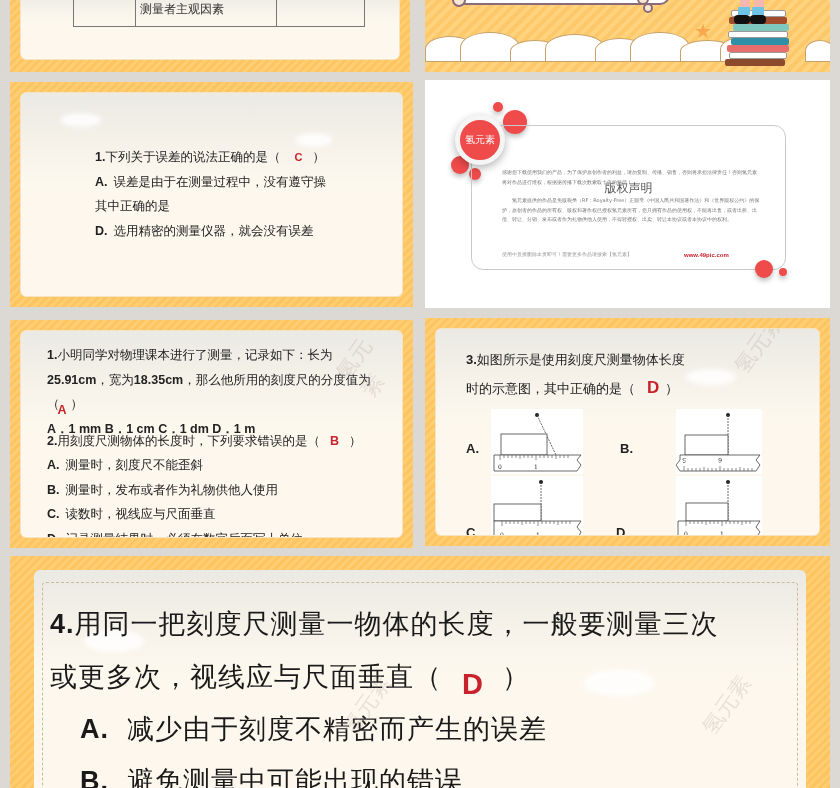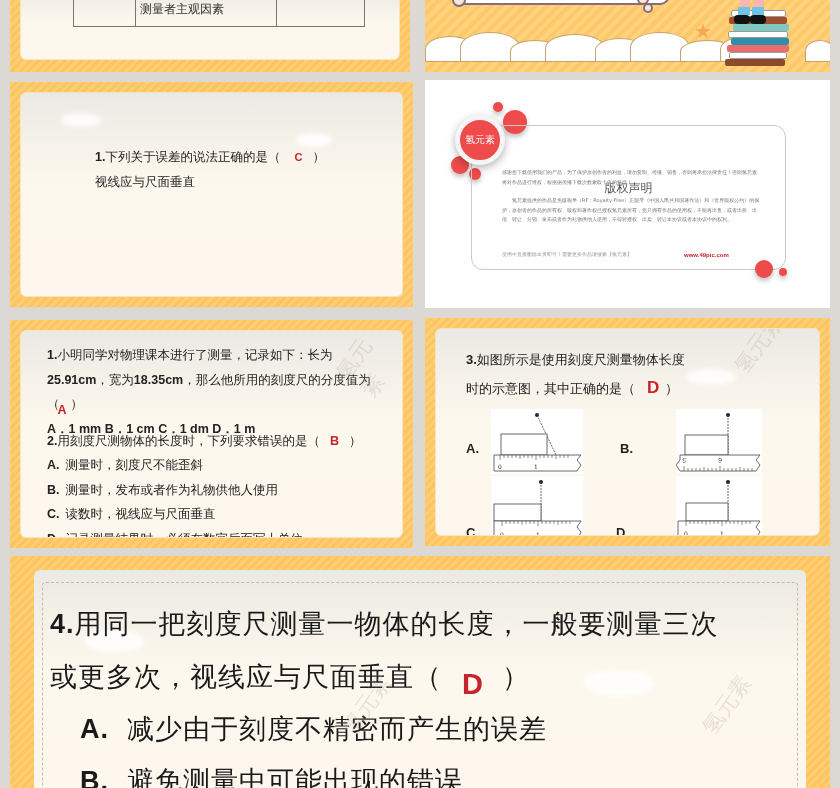--- a/index.html
+++ b/index.html
@@ -130,21 +130,23 @@
 
   <div class="slide" id="s2">
     <div class="inner">
       <div class="cloud" style="left:40px;top:20px;width:40px;height:14px;"></div>
       <div class="cloud" style="left:275px;top:40px;width:36px;height:14px;"></div>
       <div class="q1">
         <div>
           <span class="ans-red" style="color:#222">1.</span><span>下列关于误差的说法正确的是（</span>
           <span class="ans-red" style="margin:0 10px;font-size:11px;">C</span><span>）</span>
         </div>
-        <div class="opt"><span>视线应与尺面垂直</span></div>
+        <div class="opt"><b>A.</b><span>误差是由于在测量过程中，没有遵守操</span></div>
+        <div class="opt"><span>其中正确的是</span></div>
+        <div class="opt"><b>D.</b><span>选用精密的测量仪器，就会没有误差</span></div>
       </div>
     </div>
   </div>
 
   <div class="slide" id="s3">
     <div class="dot" style="left:68px;top:22px;width:10px;height:10px;"></div>
     <div class="dot" style="left:78px;top:30px;width:24px;height:24px;"></div>
     <div class="dot" style="left:26px;top:76px;width:18px;height:18px;"></div>
     <div class="dot" style="left:44px;top:88px;width:12px;height:12px;"></div>
     <div class="cr-box">

